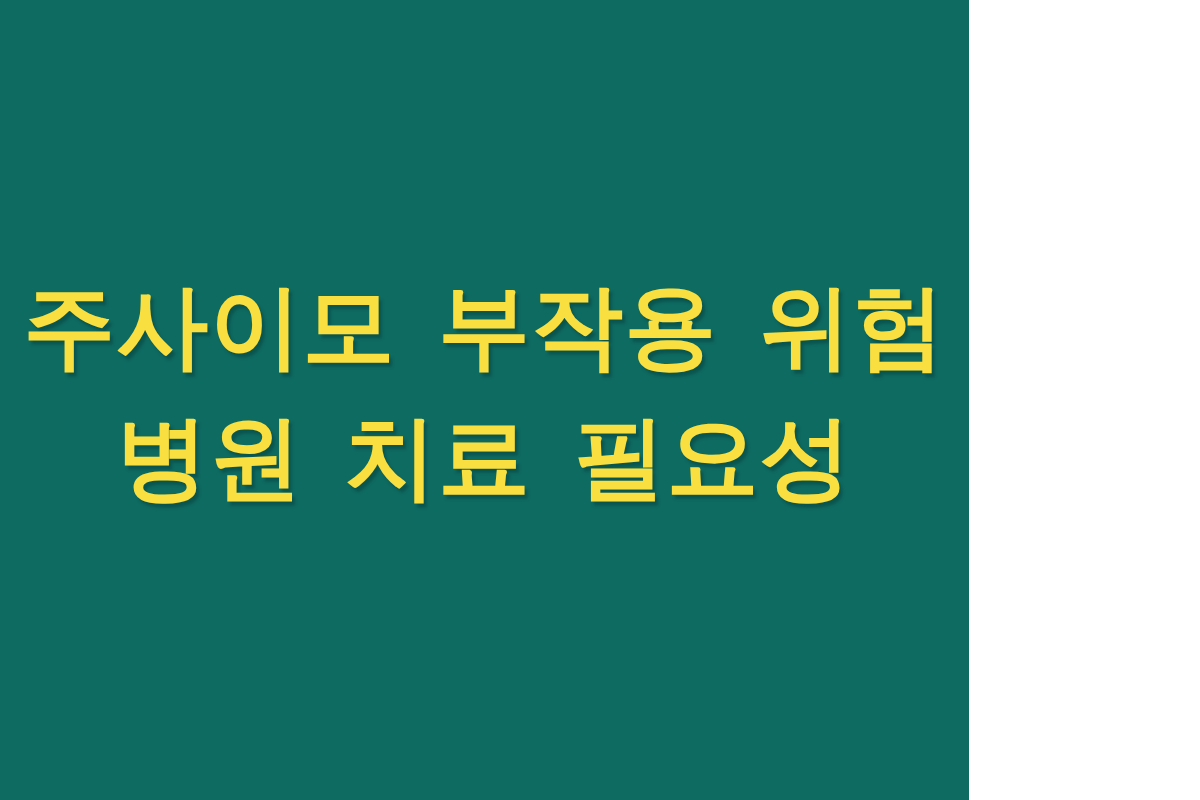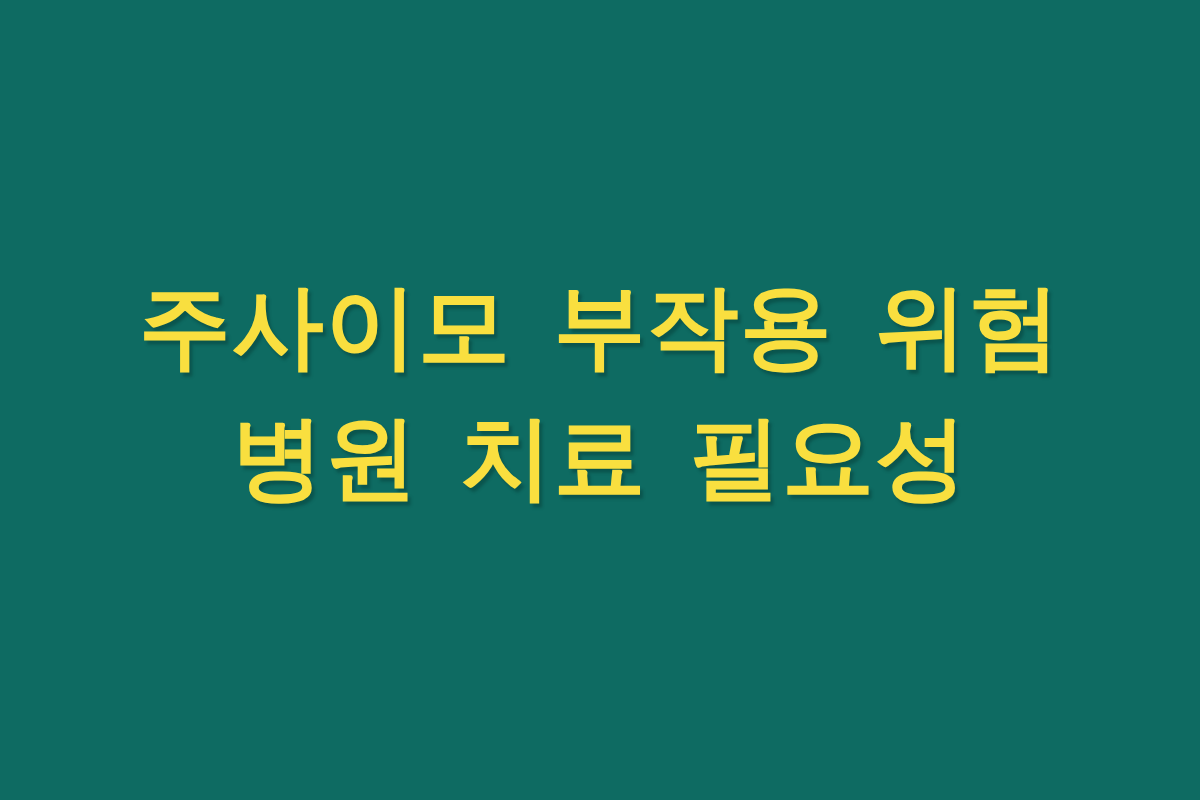--- a/index.html
+++ b/index.html
@@ -10,21 +10,21 @@
 
   body {
     width: 1200px;
     height: 800px;
     overflow: hidden;
     font-family: "DejaVu Sans", sans-serif;
   }
 
   #banner {
     position: relative;
-    width: 1200px;
+    width: 969px;
     height: 800px;
     background-color: #0E6B62;
     display: flex;
     align-items: center;
     justify-content: center;
     box-sizing: border-box;
   }
 
   #headline {
     width: 1040px;

